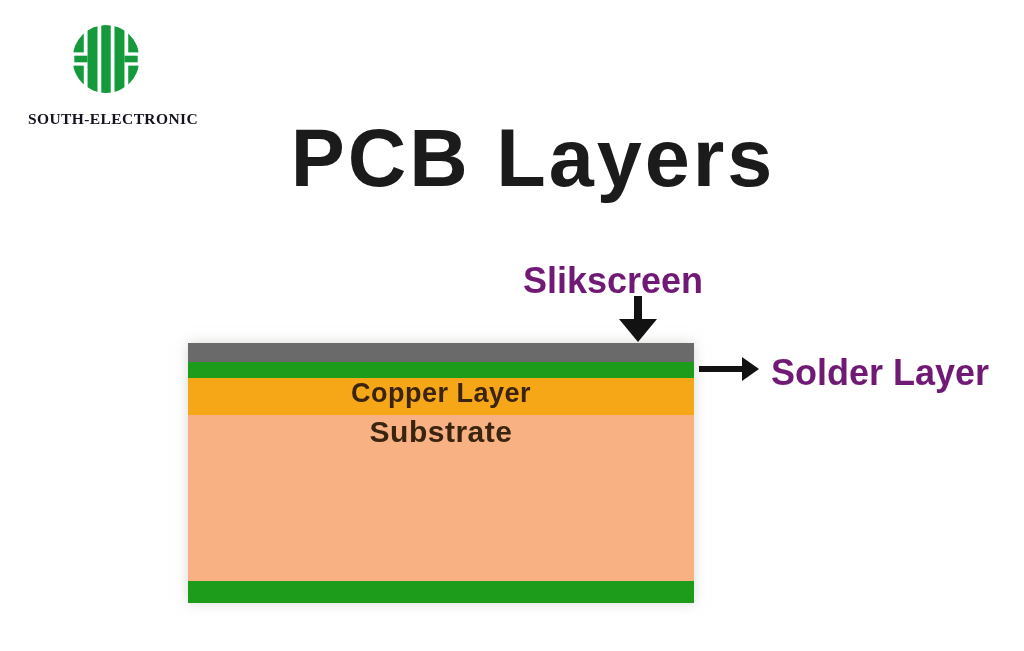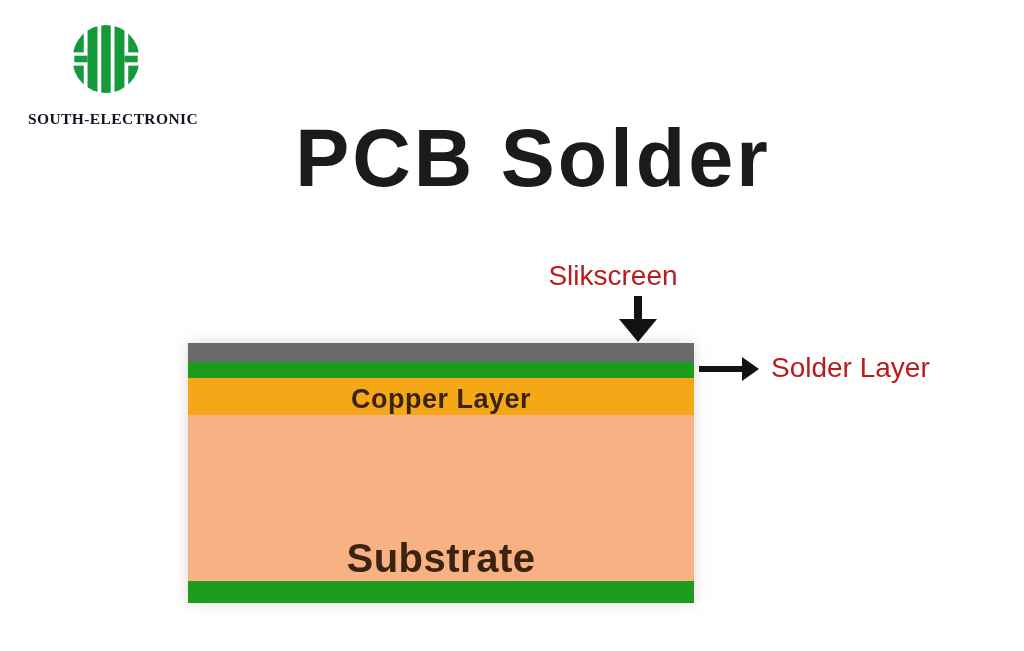--- a/index.html
+++ b/index.html
@@ -50,38 +50,38 @@
     position: absolute;
     left: 188px;
     top: 343px;
     width: 506px;
     box-shadow: 0 0 12px rgba(185,185,178,0.55);
   }
   .layer {
     position: relative;
     width: 100%;
     display: flex;
-    align-items: flex-end;
+    align-items: flex-start;
     justify-content: center;
   }
   .layer-label {
     font-weight: 700;
     font-size: 27px;
     color: #3a2410;
     letter-spacing: 0.5px;
     white-space: nowrap;
   }
-  .layer-label.substrate-size { font-size: 40px; }
+  .layer-label.substrate-size { font-size: 30px; }
 
   
   .ann-label {
     position: absolute;
-    font-weight: 400;
-    font-size: 28px;
-    color: #b91c1c;
+    font-weight: 700;
+    font-size: 36px;
+    color: #701a75;
     white-space: nowrap;
   }
   .silkscreen-label { top: 260px; left: 613px; transform: translateX(-50%); }
   .soldermask-label { top: 352px; left: 771px; }
 
   .arrow-down-stem {
     position: absolute;
     left: 634px;
     top: 296px;
     width: 8px;
@@ -135,21 +135,21 @@
         <rect x="61.5" y="0" width="11" height="74"></rect>
         <rect x="0" y="30" width="16" height="14" fill="#ffffff"></rect>
         <rect x="60" y="30" width="16" height="14" fill="#ffffff"></rect>
         <rect x="4.5" y="33.5" width="14" height="7"></rect>
         <rect x="57.5" y="33.5" width="14" height="7"></rect>
       </g>
     </svg>
     <div class="brand">SOUTH-ELECTRONIC</div>
   </div>
 
-  <h1 class="title">PCB Solder</h1>
+  <h1 class="title">PCB Layers</h1>
 
   <div class="board">
       <div class="layer" style="height: 19px; background: rgb(106, 106, 106);"></div>
       <div class="layer" style="height: 16px; background: rgb(29, 155, 26);"></div>
       <div class="layer" style="height: 37px; background: rgb(245, 167, 23);">
         <span class="layer-label" style="color: rgb(58, 36, 16);">Copper Layer</span>
       </div>
       <div class="layer" style="height: 166px; background: rgb(247, 177, 131);">
         <span class="layer-label substrate-size" style="color: rgb(58, 36, 16);">Substrate</span>
       </div>

